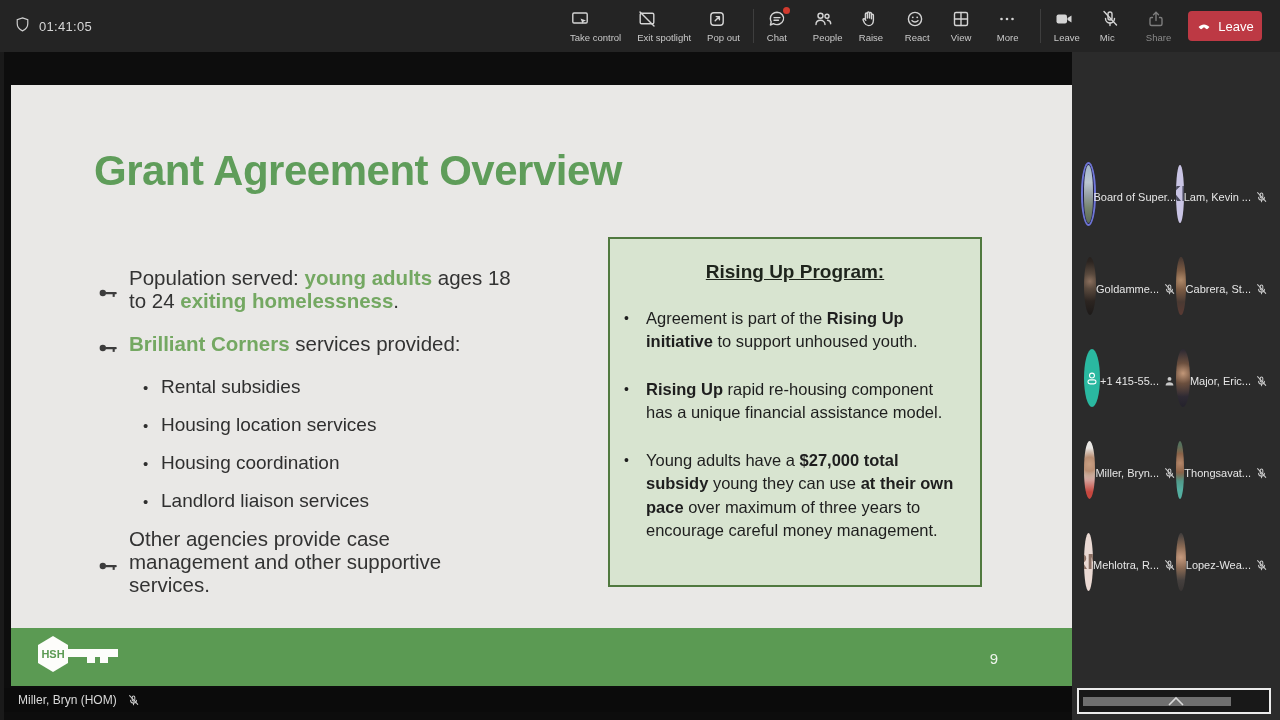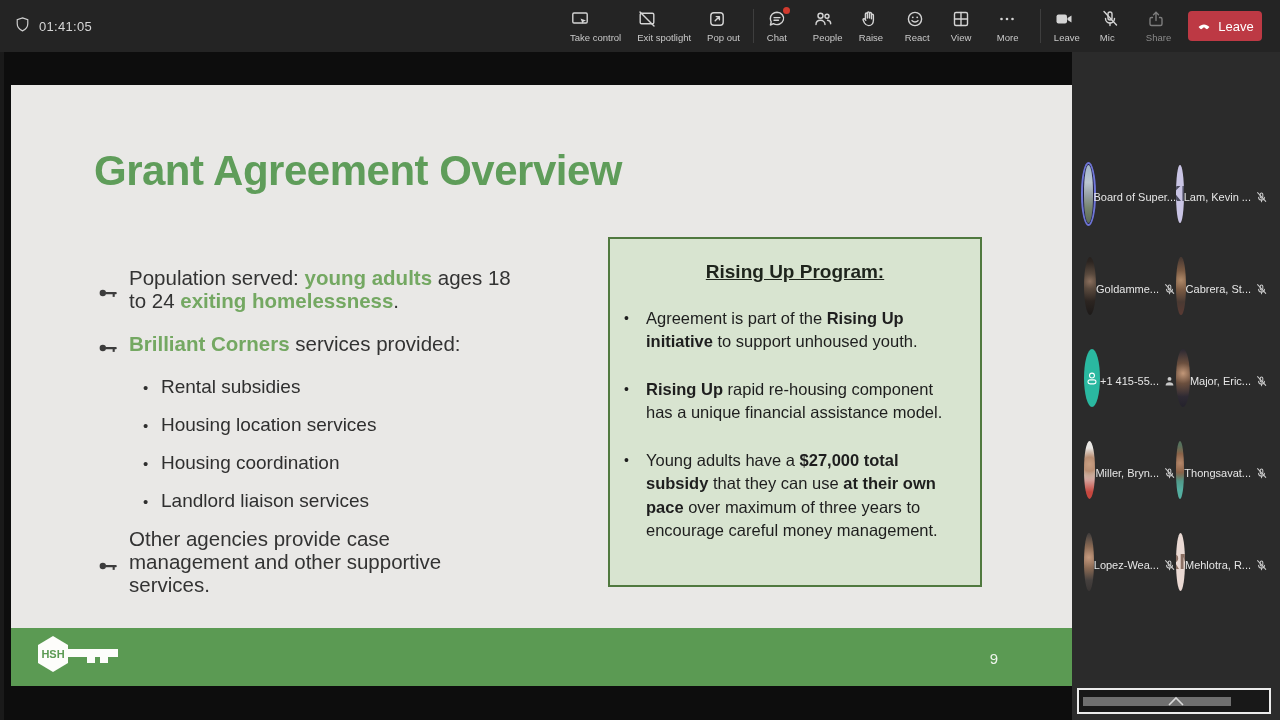--- a/index.html
+++ b/index.html
@@ -270,41 +270,52 @@
 initiative</span><span> to support unhoused youth.</span></span>
             </div>
             <div class="c-row">
               <span class="mark">•</span>
               <span class="btxt"><span class="b">Rising Up</span><span> rapid re-housing component
 has a unique financial assistance model.</span></span>
             </div>
             <div class="c-row">
               <span class="mark">•</span>
               <span class="btxt"><span>Young adults have a </span><span class="b">$27,000 total
-subsidy</span><span> that they can use </span><span class="b">at their own
+subsidy</span><span> young they can use </span><span class="b">at their own
 pace</span><span> over maximum of three years to
 encourage careful money management.</span></span>
             </div>
           </div>
       </div>
 
       <div class="footerbar">
         <span class="logo">
           <svg width="92" height="47" viewBox="0 0 92 47">
             <path d="M20 3 L35 12 V30 L20 39 L5 30 V12 Z" fill="#fdfdfb"></path>
             <rect x="33" y="16" width="52" height="8" fill="#fdfdfb"></rect>
             <rect x="54" y="24" width="8" height="6" fill="#fdfdfb"></rect>
             <rect x="67" y="24" width="8" height="6" fill="#fdfdfb"></rect>
             <text x="20" y="25" font-size="11" font-weight="bold" fill="#5b9a53" text-anchor="middle" font-family="Liberation Sans, sans-serif">HSH</text>
           </svg>
         </span>
         <span class="pagenum">9</span>
       </div>
     </div>
 
+    <div class="namebar">
+      <span class="nm">Miller, Bryn (HOM)</span>
+      <span class="mini-ic">
+        <svg viewBox="0 0 20 20">
+            <rect x="8" y="3" width="4" height="8" rx="2"></rect>
+            <path d="M5.5 9.5a4.5 4.5 0 0 0 9 0"></path>
+            <line x1="10" y1="14" x2="10" y2="16.5"></line>
+            <line x1="4" y1="2.5" x2="16.5" y2="16"></line>
+          </svg>
+      </span>
+    </div>
   </div>
 
   <div class="panel">
     <div class="tiles" id="tiles">
         <div class="tile">
           <div class="avatar av-cityhall speaking"></div>
           <div class="tile-label">
             <span class="tile-name">Board of Super...</span>
           </div>
         </div>
@@ -403,37 +414,37 @@
               <svg viewBox="0 0 20 20">
                 <rect x="8" y="3" width="4" height="8" rx="2"></rect>
                 <path d="M5.5 9.5a4.5 4.5 0 0 0 9 0"></path>
                 <line x1="10" y1="14" x2="10" y2="16.5"></line>
                 <line x1="4" y1="2.5" x2="16.5" y2="16"></line>
               </svg>
             </span>
           </div>
         </div>
         <div class="tile">
+          <div class="avatar av-initials" style="background: rgb(234, 217, 211); color: rgb(138, 111, 99);">RM</div>
+          <div class="tile-label">
+            <span class="tile-name">Mehlotra, R...</span>
+            <span class="mini-ic">
+              <svg viewBox="0 0 20 20">
+                <rect x="8" y="3" width="4" height="8" rx="2"></rect>
+                <path d="M5.5 9.5a4.5 4.5 0 0 0 9 0"></path>
+                <line x1="10" y1="14" x2="10" y2="16.5"></line>
+                <line x1="4" y1="2.5" x2="16.5" y2="16"></line>
+              </svg>
+            </span>
+          </div>
+        </div>
+        <div class="tile">
           <div class="avatar av-lopez"></div>
           <div class="tile-label">
             <span class="tile-name">Lopez-Wea...</span>
-            <span class="mini-ic">
-              <svg viewBox="0 0 20 20">
-                <rect x="8" y="3" width="4" height="8" rx="2"></rect>
-                <path d="M5.5 9.5a4.5 4.5 0 0 0 9 0"></path>
-                <line x1="10" y1="14" x2="10" y2="16.5"></line>
-                <line x1="4" y1="2.5" x2="16.5" y2="16"></line>
-              </svg>
-            </span>
-          </div>
-        </div>
-        <div class="tile">
-          <div class="avatar av-initials" style="background: rgb(234, 217, 211); color: rgb(138, 111, 99);">RM</div>
-          <div class="tile-label">
-            <span class="tile-name">Mehlotra, R...</span>
             <span class="mini-ic">
               <svg viewBox="0 0 20 20">
                 <rect x="8" y="3" width="4" height="8" rx="2"></rect>
                 <path d="M5.5 9.5a4.5 4.5 0 0 0 9 0"></path>
                 <line x1="10" y1="14" x2="10" y2="16.5"></line>
                 <line x1="4" y1="2.5" x2="16.5" y2="16"></line>
               </svg>
             </span>
           </div>
         </div>

